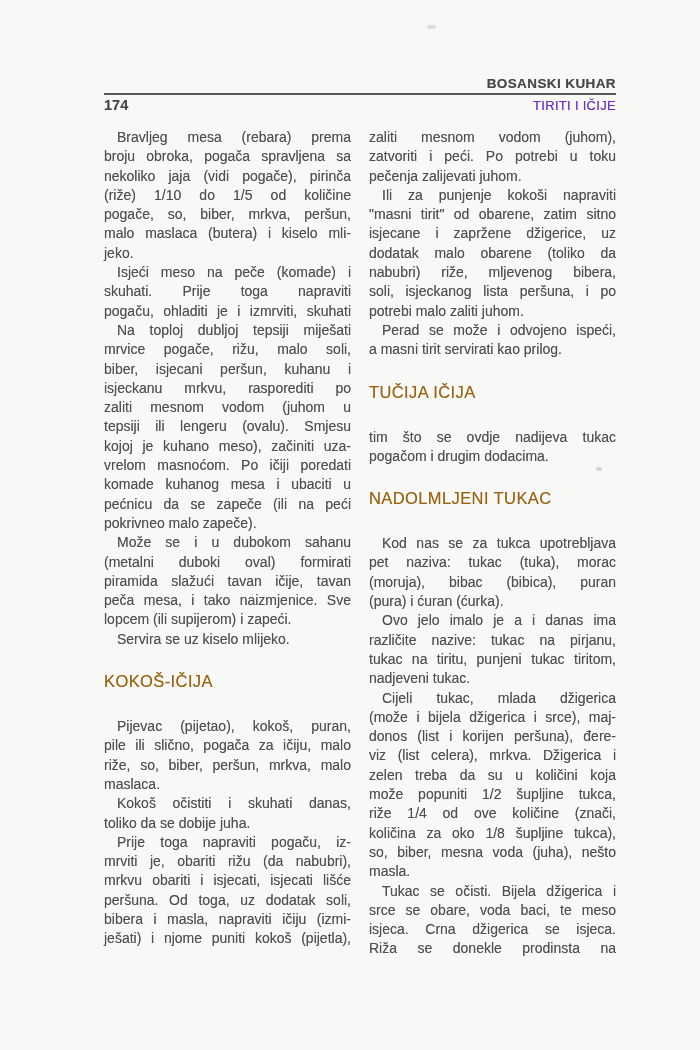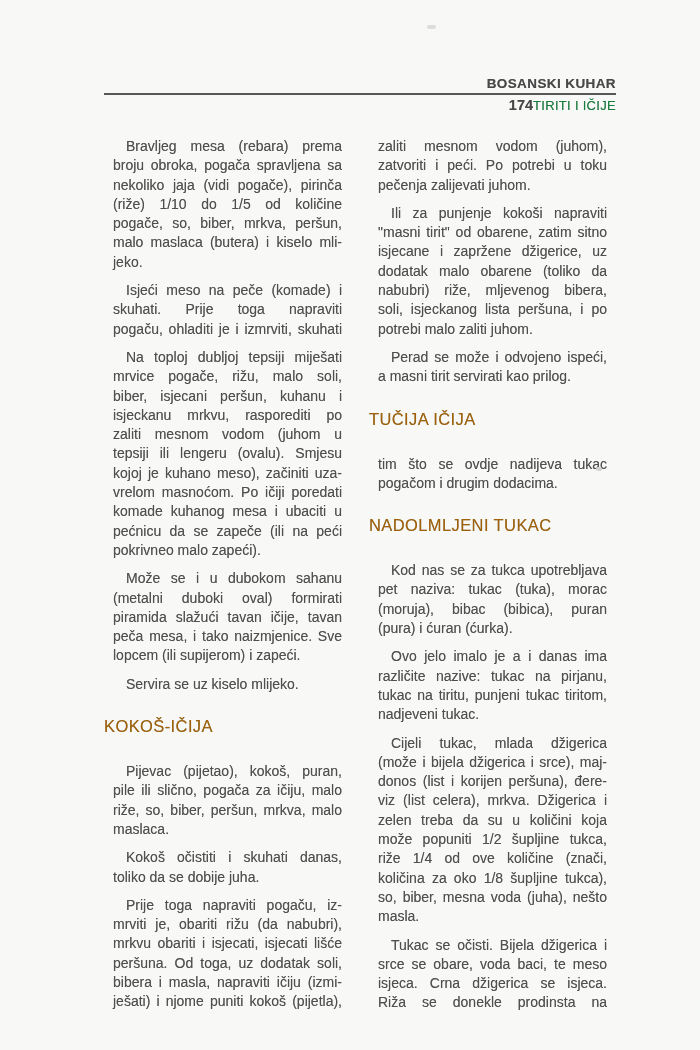--- a/index.html
+++ b/index.html
@@ -19,33 +19,33 @@
   .running-head {
     text-align: right;
     font-weight: bold;
     font-size: 13.5px;
     letter-spacing: 0.4px;
     color: #484848;
   }
   .rule { height: 2px; background: #585858; margin-top: 2px; }
   .header-row {
     display: flex;
-    justify-content: flex-end;
+    justify-content: space-between;
     align-items: baseline;
     margin-top: 2px;
   }
   .page-num { font-weight: bold; font-size: 14.5px; color: #474747; }
-  .section-title { font-size: 13px; letter-spacing: 0.3px; color: #15803d; }
+  .section-title { font-size: 13px; letter-spacing: 0.3px; color: #6d28d9; }
   .columns {
     display: flex;
     gap: 18px;
     margin: 15px 84px 0 104px;
   }
   .col { width: 248px; font-size: 14px; line-height: 19.3px; }
-  .para { margin: 9px; }
+  .para { margin: 0; }
   .line { text-align: justify; text-align-last: justify; }
   .line.last { text-align-last: left; }
   .line.indent { text-indent: 13px; }
   .heading {
     font-size: 16.5px;
     letter-spacing: 0.4px;
     line-height: 18px;
     margin: 23px 0 27px 0;
     color: #a16207;
   }
@@ -89,21 +89,21 @@
           <div class="line indent">Na toploj dubljoj tepsiji miješati</div>
           <div class="line">mrvice pogače, rižu, malo soli,</div>
           <div class="line">biber, isjecani peršun, kuhanu i</div>
           <div class="line">isjeckanu mrkvu, rasporediti po</div>
           <div class="line">zaliti mesnom vodom (juhom u</div>
           <div class="line">tepsiji ili lengeru (ovalu). Smjesu</div>
           <div class="line">kojoj je kuhano meso), začiniti uza-</div>
           <div class="line">vrelom masnoćom. Po ičiji poredati</div>
           <div class="line">komade kuhanog mesa i ubaciti u</div>
           <div class="line">pećnicu da se zapeče (ili na peći</div>
-          <div class="line last">pokrivneo malo zapeći).</div>
+          <div class="line last">pokrivneo malo zapeče).</div>
         </div>
         <div class="para">
           <div class="line indent">Može se i u dubokom sahanu</div>
           <div class="line">(metalni duboki oval) formirati</div>
           <div class="line">piramida slažući tavan ičije, tavan</div>
           <div class="line">peča mesa, i tako naizmjenice. Sve</div>
           <div class="line last">lopcem (ili supijerom) i zapeći.</div>
         </div>
         <div class="para">
           <div class="line indent last">Servira se uz kiselo mlijeko.</div>

